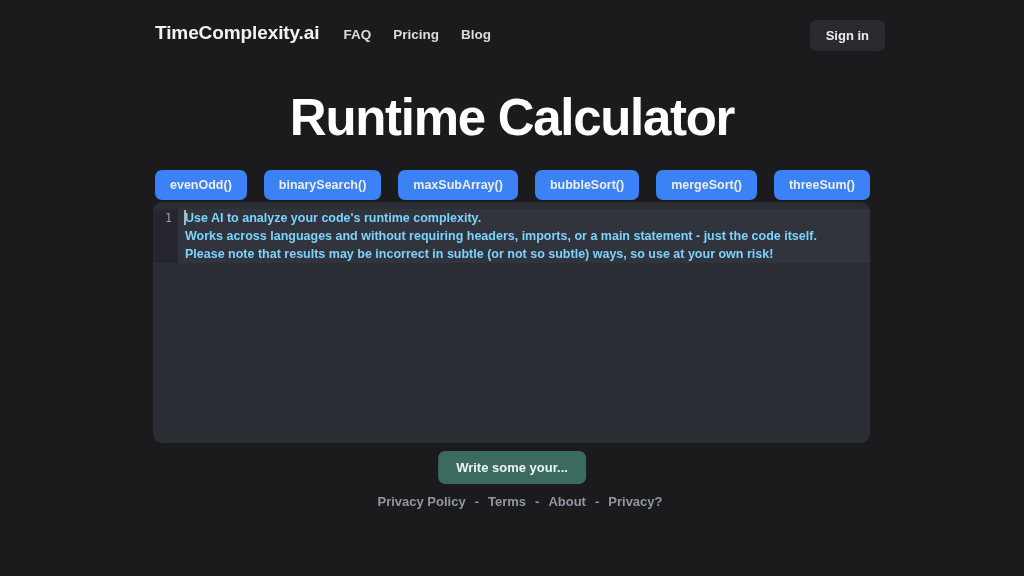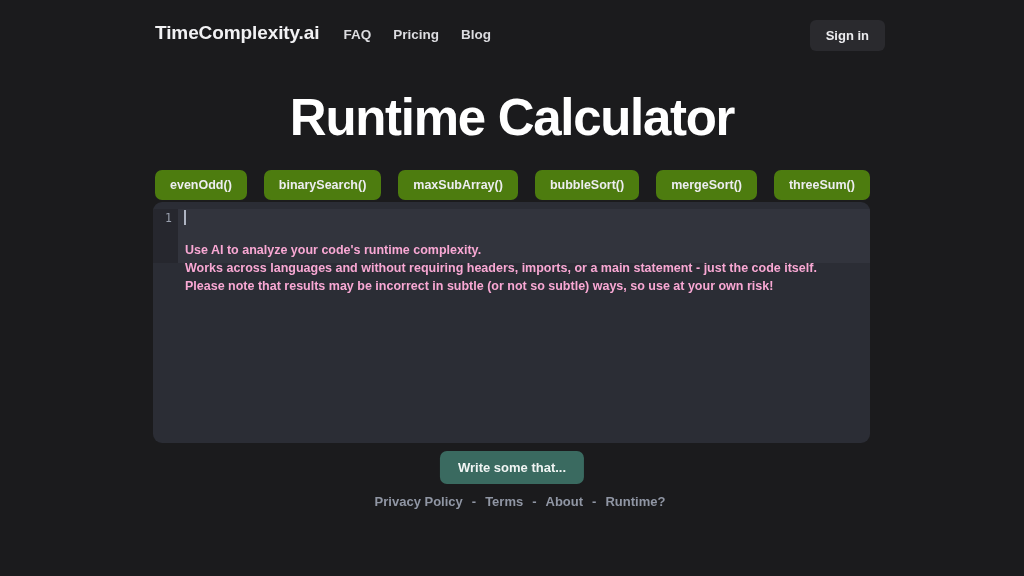--- a/index.html
+++ b/index.html
@@ -98,21 +98,21 @@
   .chips-row {
     position: absolute;
     top: 170px;
     left: 155px;
     width: 715px;
     display: flex;
     justify-content: space-between;
     align-items: center;
   }
   .chip {
-    background: #4d7c0f;
+    background: #3b82f6;
     color: #ededf0;
     font-size: 12.5px;
     font-weight: bold;
     border: none;
     border-radius: 7px;
     padding: 8px 15px;
     cursor: pointer;
     white-space: nowrap;
     font-family: "Liberation Sans", sans-serif;
   }
@@ -165,23 +165,22 @@
     background: #aeb4c2;
   }
   .placeholder {
     position: absolute;
     top: 7px;
     left: 32px;
     width: 680px;
     font-size: 12.5px;
     font-weight: bold;
     line-height: 18px;
-    color: #f9a8d4;
+    color: #7dd3fc;
     white-space: pre-wrap;
-    margin-top: 32px;
   }
 
   
   .submit-btn {
     position: absolute;
     top: 451px;
     left: 50%;
     transform: translateX(-50%);
     background: #3a6a60;
     color: #f1f5f4;
@@ -249,25 +248,25 @@
   <div class="editor">
     <div class="editor-activeline"></div>
     <div class="editor-gutter"></div>
     <div class="gutter-num">1</div>
     <div class="editor-caret"></div>
     <div class="placeholder">Use AI to analyze your code's runtime complexity.
 Works across languages and without requiring headers, imports, or a main statement - just the code itself.
 Please note that results may be incorrect in subtle (or not so subtle) ways, so use at your own risk!</div>
   </div>
 
-  <button class="submit-btn">Write some that...</button>
+  <button class="submit-btn">Write some your...</button>
 
   <div class="footer">
     <a>Privacy Policy</a>
     <span class="sep">-</span>
     <a>Terms</a>
     <span class="sep">-</span>
     <a>About</a>
     <span class="sep">-</span>
-    <a>Runtime?</a>
+    <a>Privacy?</a>
   </div>
 
 </div>
 
 </body></html>

